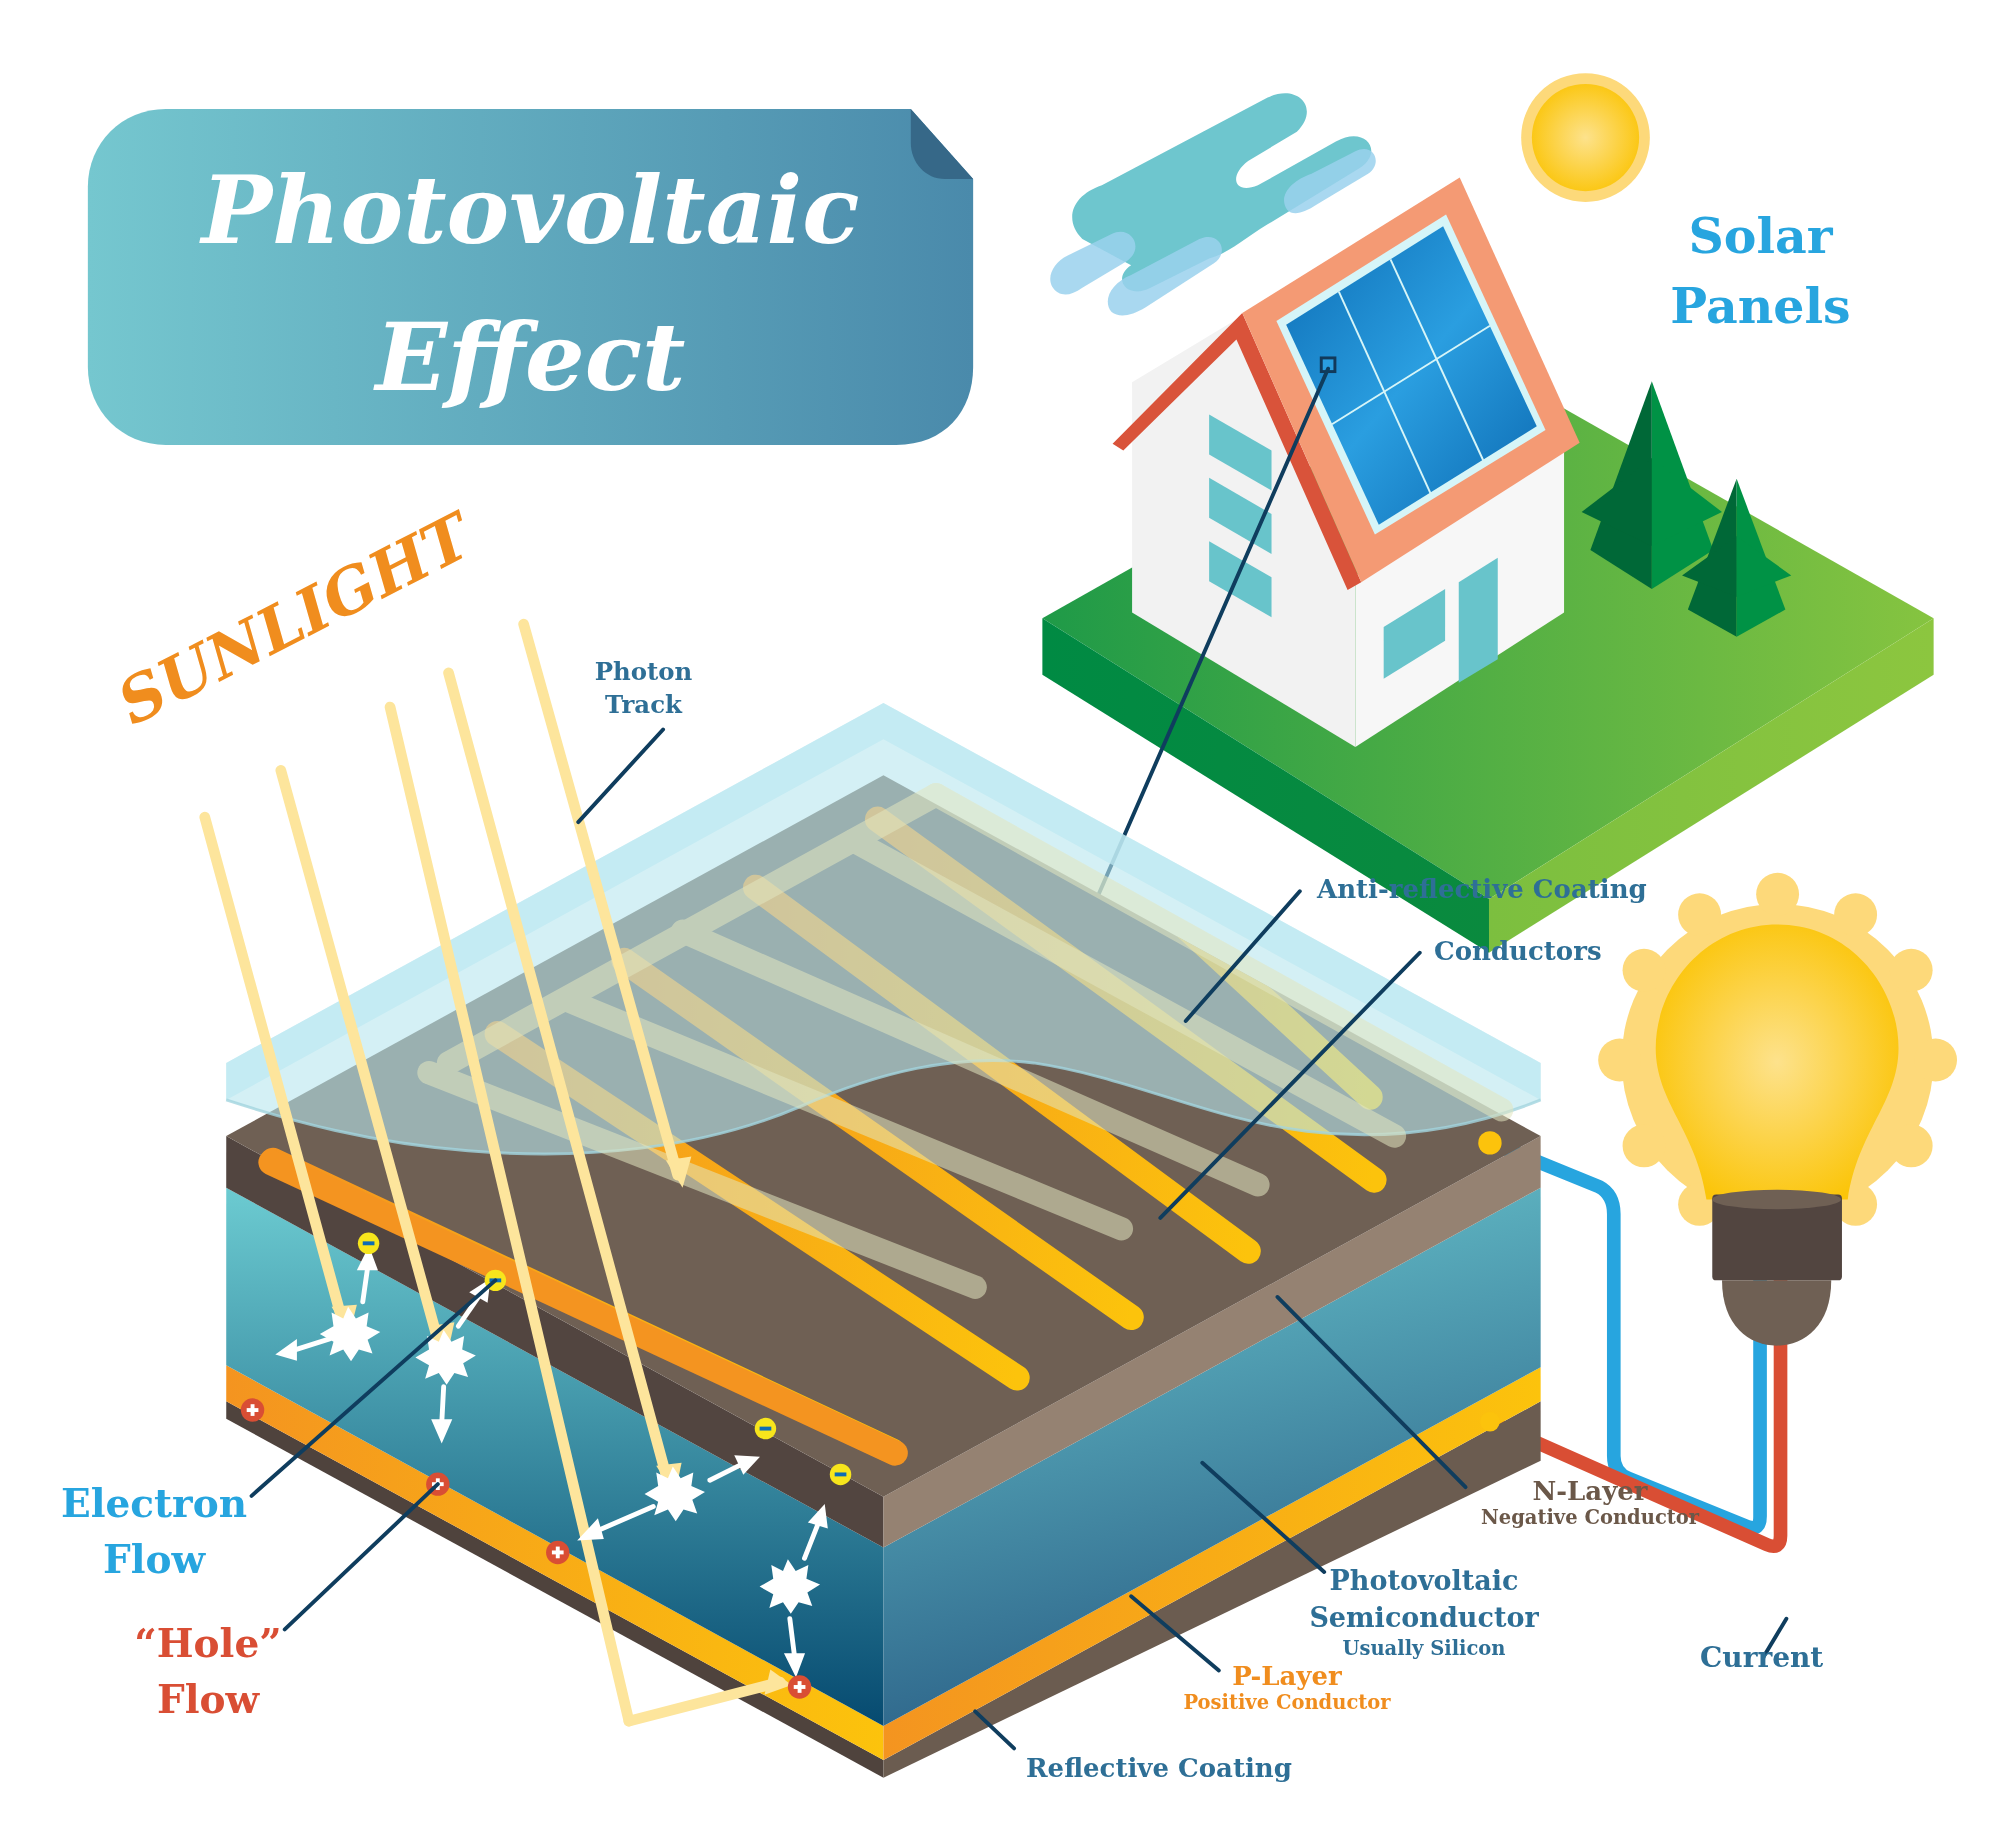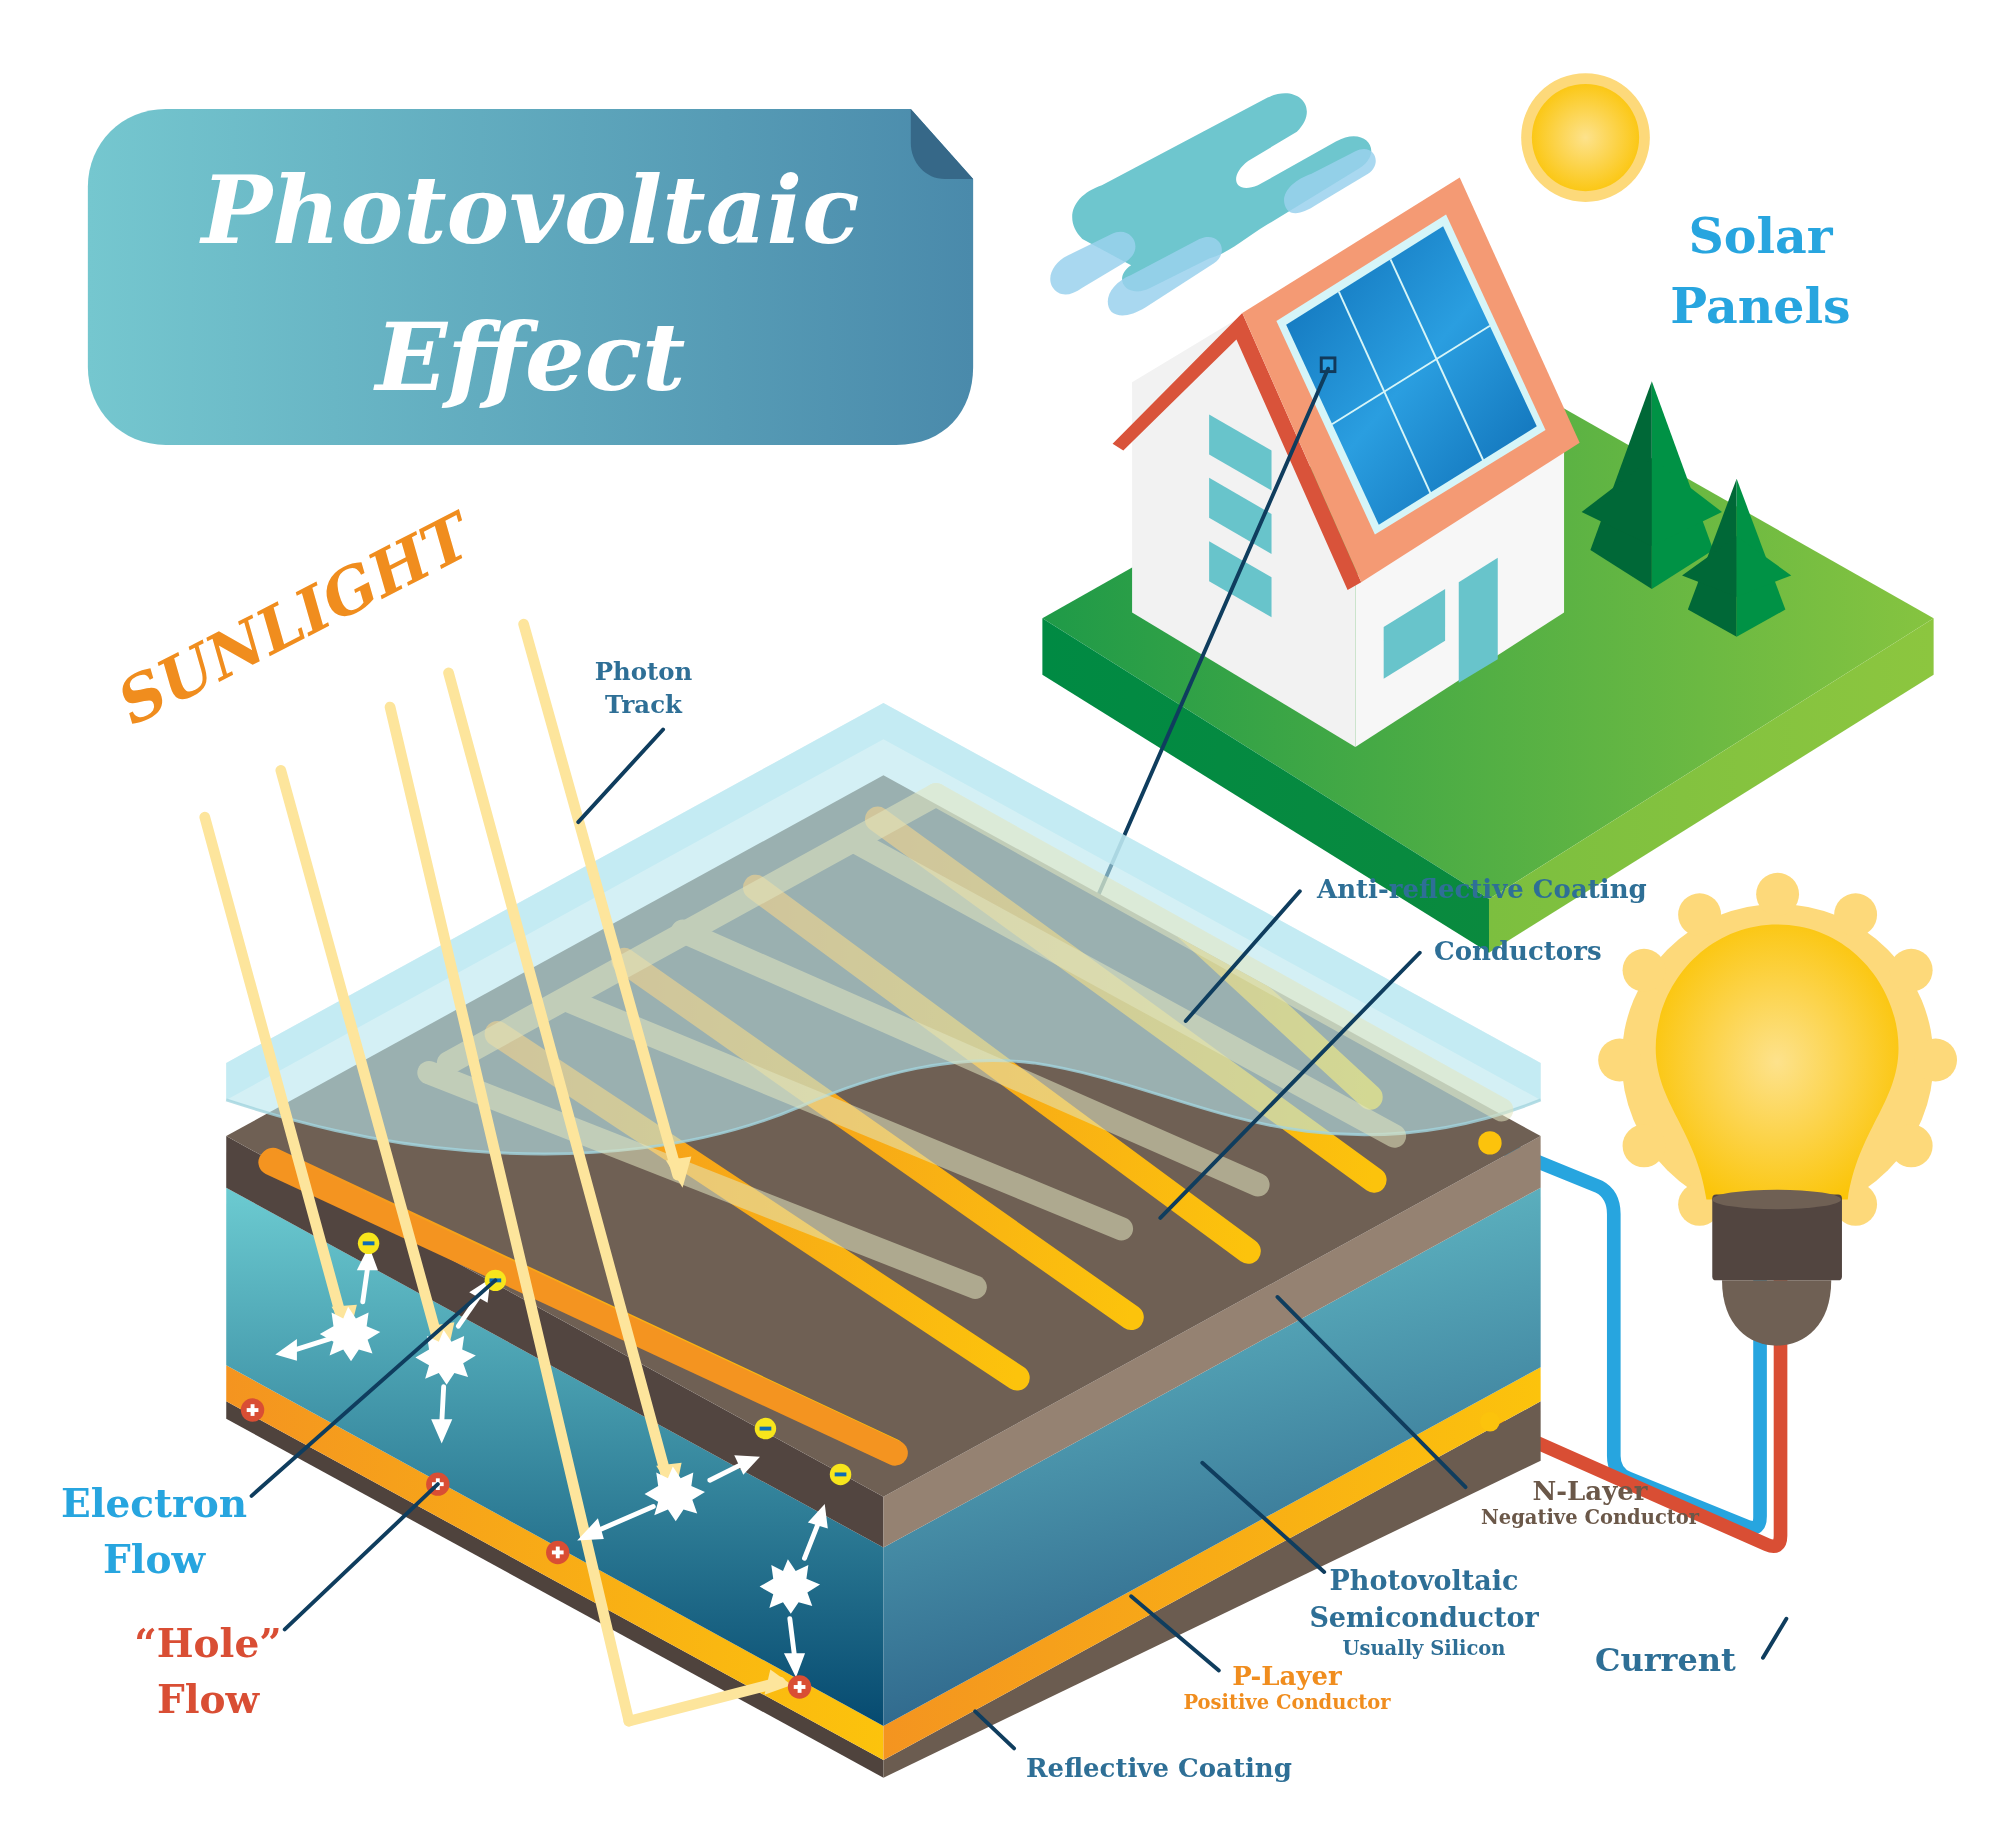--- a/index.html
+++ b/index.html
@@ -349,21 +349,21 @@
   <div style="font-size:19.5px; line-height:25px;">Usually Silicon</div>
 </div>
 
 <div class="lbl c orange" style="left:1175px; top:1663px; width:224px; font-size:26px;">
   <div>P-Layer</div>
   <div style="font-size:19.5px; margin-top:4px;">Positive Conductor</div>
 </div>
 
 <div class="lbl blue-dark" style="left:1026px; top:1755px; font-size:26px;">Reflective Coating</div>
 
-<div class="lbl blue-dark" style="left:1595px; top:1644px; font-size:32px;">Current</div>
+<div class="lbl blue-dark" style="left:1700px; top:1644px; font-size:28px;">Current</div>
 
 <div class="lbl c blue-bright" style="left:54px; top:1475px; width:200px; font-size:39px; line-height:56px;">
   <div>Electron</div>
   <div>Flow</div>
 </div>
 
 <div class="lbl c red" style="left:125px; top:1615px; width:166px; font-size:39px; line-height:56px;">
   <div>“Hole”</div>
   <div>Flow</div>
 </div>

